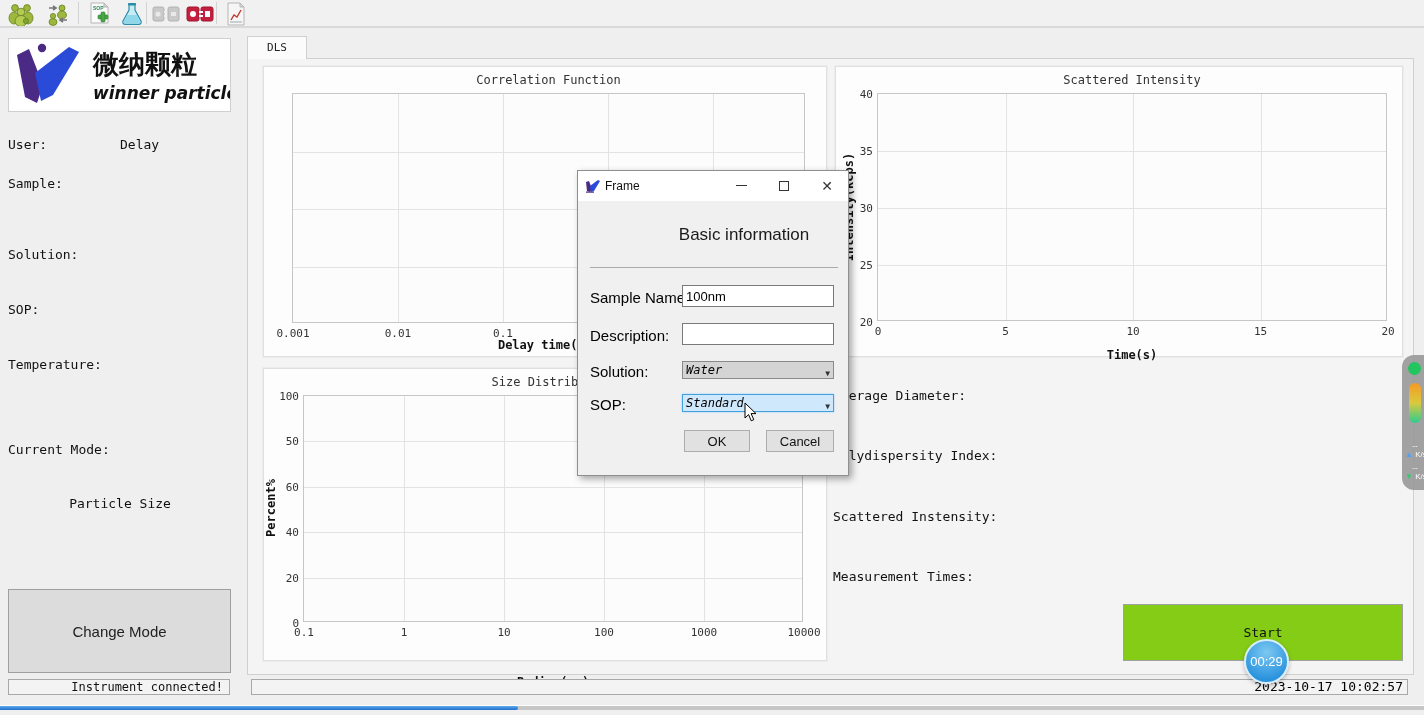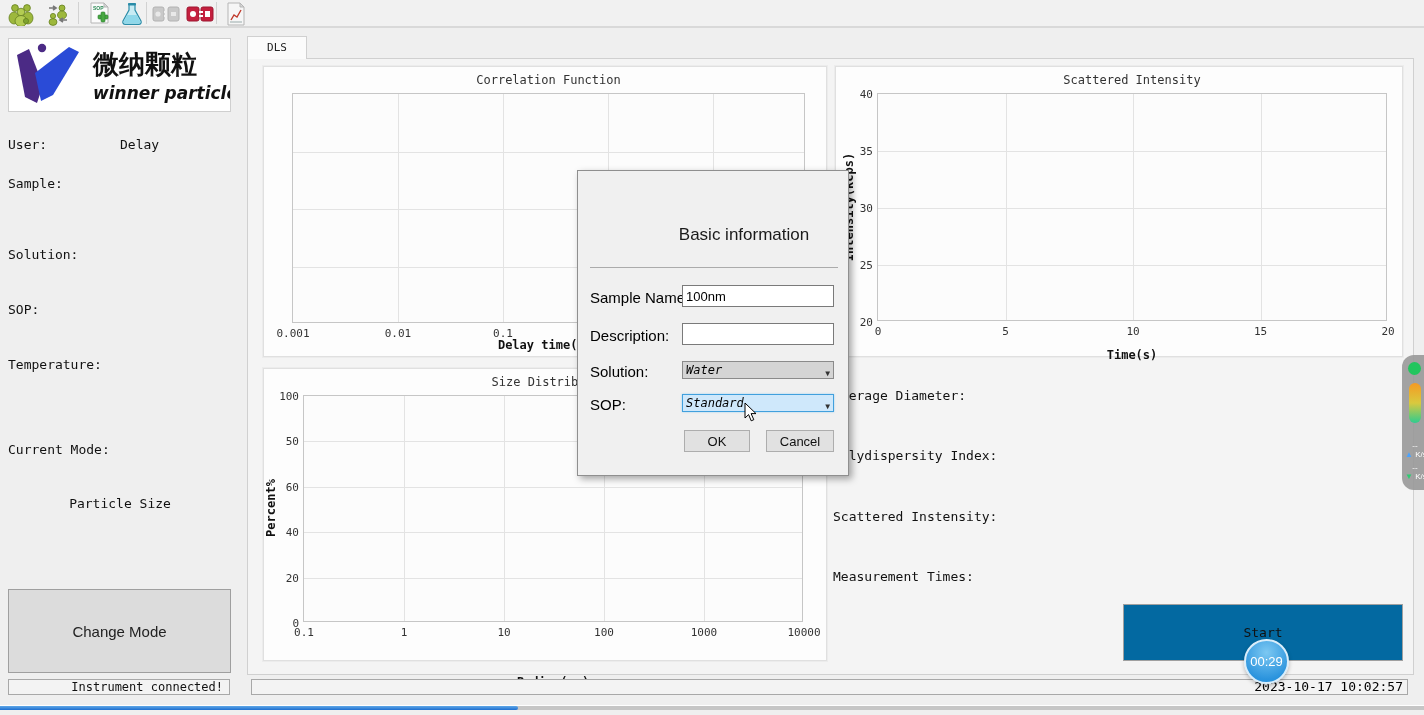--- a/index.html
+++ b/index.html
@@ -38,21 +38,21 @@
   .axis-ylabel { font-size:12px; font-weight:bold; color:#111; white-space:nowrap; transform:translate(-50%,-50%) rotate(-90deg); }
 
   .plot { position:absolute; background:#fcfcfc; border:1px solid #c6c6c6; }
   .gridline-v { position:absolute; top:0; bottom:0; width:1px; background:#e3e3e3; }
   .gridline-h { position:absolute; left:0; right:0; height:1px; background:#e3e3e3; }
   .tick-x { position:absolute; transform:translateX(-50%); font-size:11px; color:#333; white-space:nowrap; }
   .tick-y { position:absolute; left:-5px; transform:translate(-100%,-50%); font-size:11px; color:#333; }
 
   
   .result-label { left:833px; width:300px; font-size:13px; color:#111; }
-  .start-btn { left:1123px; top:604px; width:280px; height:57px; background:#0369a1; border:1px solid #a0a0a0;
+  .start-btn { left:1123px; top:604px; width:280px; height:57px; background:#84cc16; border:1px solid #a0a0a0;
     font-size:13px; color:#111; display:flex; align-items:center; justify-content:center; }
   .timer-bubble { left:1244px; top:639px; width:45px; height:45px; border-radius:50%;
     background:radial-gradient(circle at 50% 28%, #7cc8f2, #2a93dd 75%); border:2px solid #d9edfa;
     box-shadow:0 2px 4px rgba(0,0,0,.25); color:#fff; font-family:"Liberation Sans",sans-serif; font-size:13px;
     display:flex; align-items:center; justify-content:center; z-index:40; }
 
   
   .status-main { left:251px; top:679px; width:1157px; height:16px; background:#f3f3f3; border:1px solid #a8a8a8;
     font-size:13px; color:#000; text-align:right; padding-right:4px; line-height:14px; }
   .bottom-track { left:0; top:705px; width:1424px; height:5px; background:#c6c6c6; border-top:1px solid #fff; }
@@ -297,20 +297,37 @@
 <div class="abs net-widget">
   <div class="net-dot"></div>
   <div class="net-bar"></div>
   <div class="net-txt" style="top:86px">--</div>
   <div class="net-row" style="top:95px"><span class="arrow-up">▲</span> <span>K/s</span></div>
   <div class="net-txt" style="top:108px">--</div>
   <div class="net-row" style="top:117px"><span class="arrow-down">▼</span> <span>K/s</span></div>
 </div>
 
 <div class="abs dialog">
+  <div class="dlg-titlebar">
+    <svg style="position:absolute;left:7px;top:8px" width="16" height="14" viewBox="0 0 16 14">
+      <polygon points="1,3 4,2 7,10 5,13 2,12" fill="#4b2a85"></polygon>
+      <polygon points="5,7 13,1 15,2 9,12 6,13" fill="#2a4bd7"></polygon>
+      <rect x="1" y="12.5" width="8" height="1.2" fill="#4b2a85"></rect>
+      </svg>
+    <span class="dlg-title">Frame</span>
+    <div class="dlg-ctrl ctrl-min">
+        <div class="glyph-min"></div>
+      </div>
+    <div class="dlg-ctrl ctrl-max">
+        <div class="glyph-max"></div>
+      </div>
+    <div class="dlg-ctrl ctrl-close">
+        <span class="glyph-close">✕</span>
+      </div>
+  </div>
   <div class="dlg-heading">Basic information</div>
   <div class="dlg-sep"></div>
 
   <div class="dlg-label" style="top:118px">Sample Name:</div>
   <input class="dlg-input" style="top: 114px;" type="text" value="100nm">
 
   <div class="dlg-label" style="top:156px">Description:</div>
   <input class="dlg-input" style="top: 152px;" type="text" value="">
 
   <div class="dlg-label" style="top:192px">Solution:</div>

